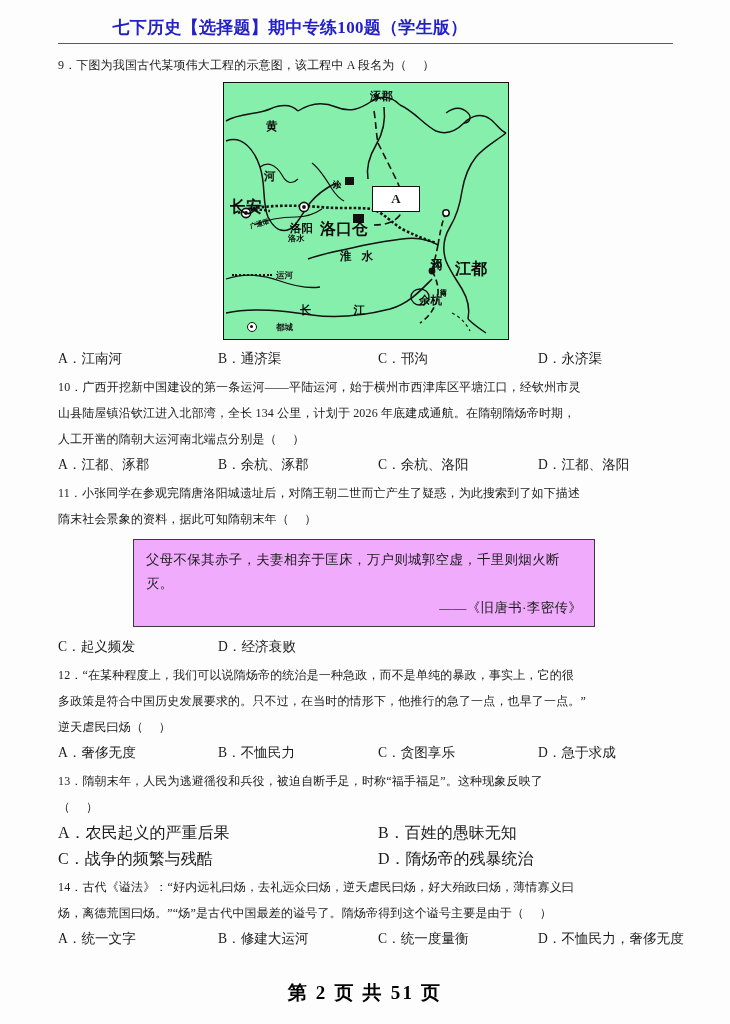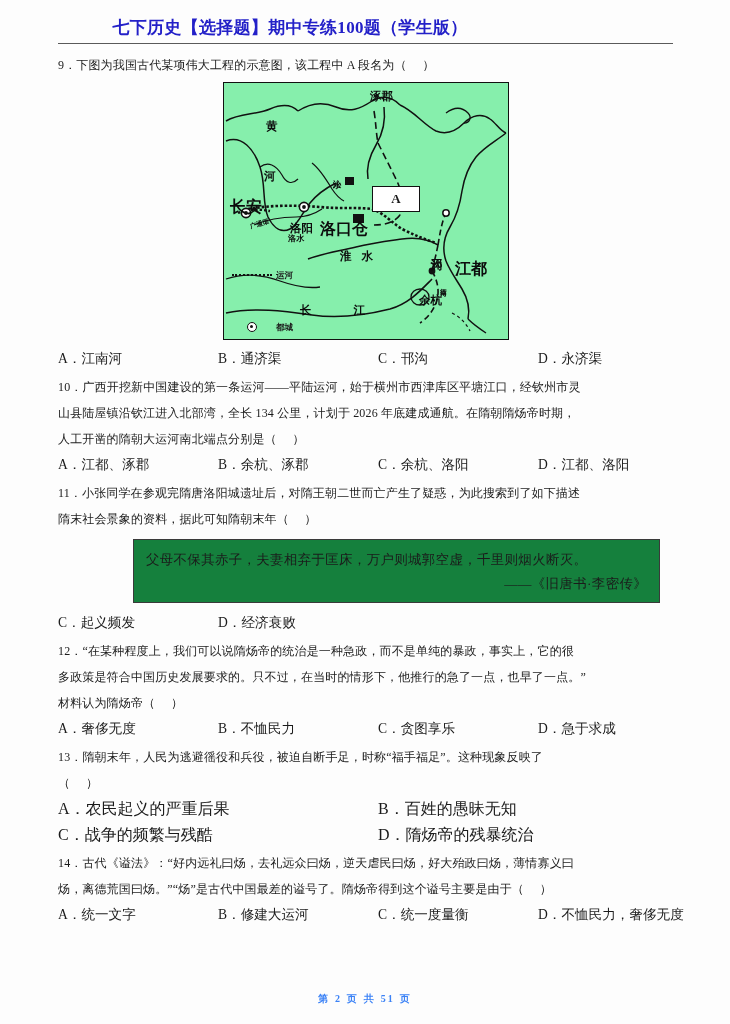--- a/index.html
+++ b/index.html
@@ -142,49 +142,49 @@
     position: relative;
   }
   .cap-dot::after {
     content: ""; position: absolute; left: 1.6px; top: 1.6px;
     width: 3.2px; height: 3.2px; border-radius: 50%; background: #111;
   }
 
   
   .quote-box {
     margin: 7px 0 7px 75px;
-    width: 527px;
+    width: 462px;
     border: 1.2px solid #3a3a3a;
     padding: 8px 12px 6px 12px;
     box-sizing: border-box;
-    background: #15803d;
+    background: #f0abfc;
   }
   .quote-text {
     font-size: 13.4px;
     line-height: 24px;
     letter-spacing: 0.4px;
   }
   .quote-src {
     font-size: 13.4px;
     line-height: 24px;
     text-align: right;
     letter-spacing: 0.4px;
   }
 
   
   .doc-footer {
     position: absolute;
     bottom: 18px;
     left: 0;
     width: 730px;
     text-align: center;
-    font-size: 10px;
+    font-size: 19px;
     font-weight: bold;
     letter-spacing: 2.2px;
-    color: #3b82f6;
+    color: #000000;
   }
 </style>
 </head>
 <body>
 
 <div class="page">
 
   <div class="doc-header">七下历史【选择题】期中专练100题（学生版）</div>
   <div class="header-rule"></div>
 
@@ -335,21 +335,21 @@
 
       <div class="opts4">
         <div>C．起义频发</div>
         <div>D．经济衰败</div>
       </div>
     </div>
 
     <div class="qblock">
       <div class="qline">12．“在某种程度上，我们可以说隋炀帝的统治是一种急政，而不是单纯的暴政，事实上，它的很</div>
       <div class="qline">多政策是符合中国历史发展要求的。只不过，在当时的情形下，他推行的急了一点，也早了一点。”</div>
-      <div class="qline">材料认为隋炀帝（     ）</div>
+      <div class="qline">逆天虐民曰炀（     ）</div>
       <div class="opts4">
         <div>A．奢侈无度</div>
         <div>B．不恤民力</div>
         <div>C．贪图享乐</div>
         <div>D．急于求成</div>
       </div>
     </div>
 
     <div class="qblock">
       <div class="qline">13．隋朝末年，人民为逃避徭役和兵役，被迫自断手足，时称“福手福足”。这种现象反映了</div>

